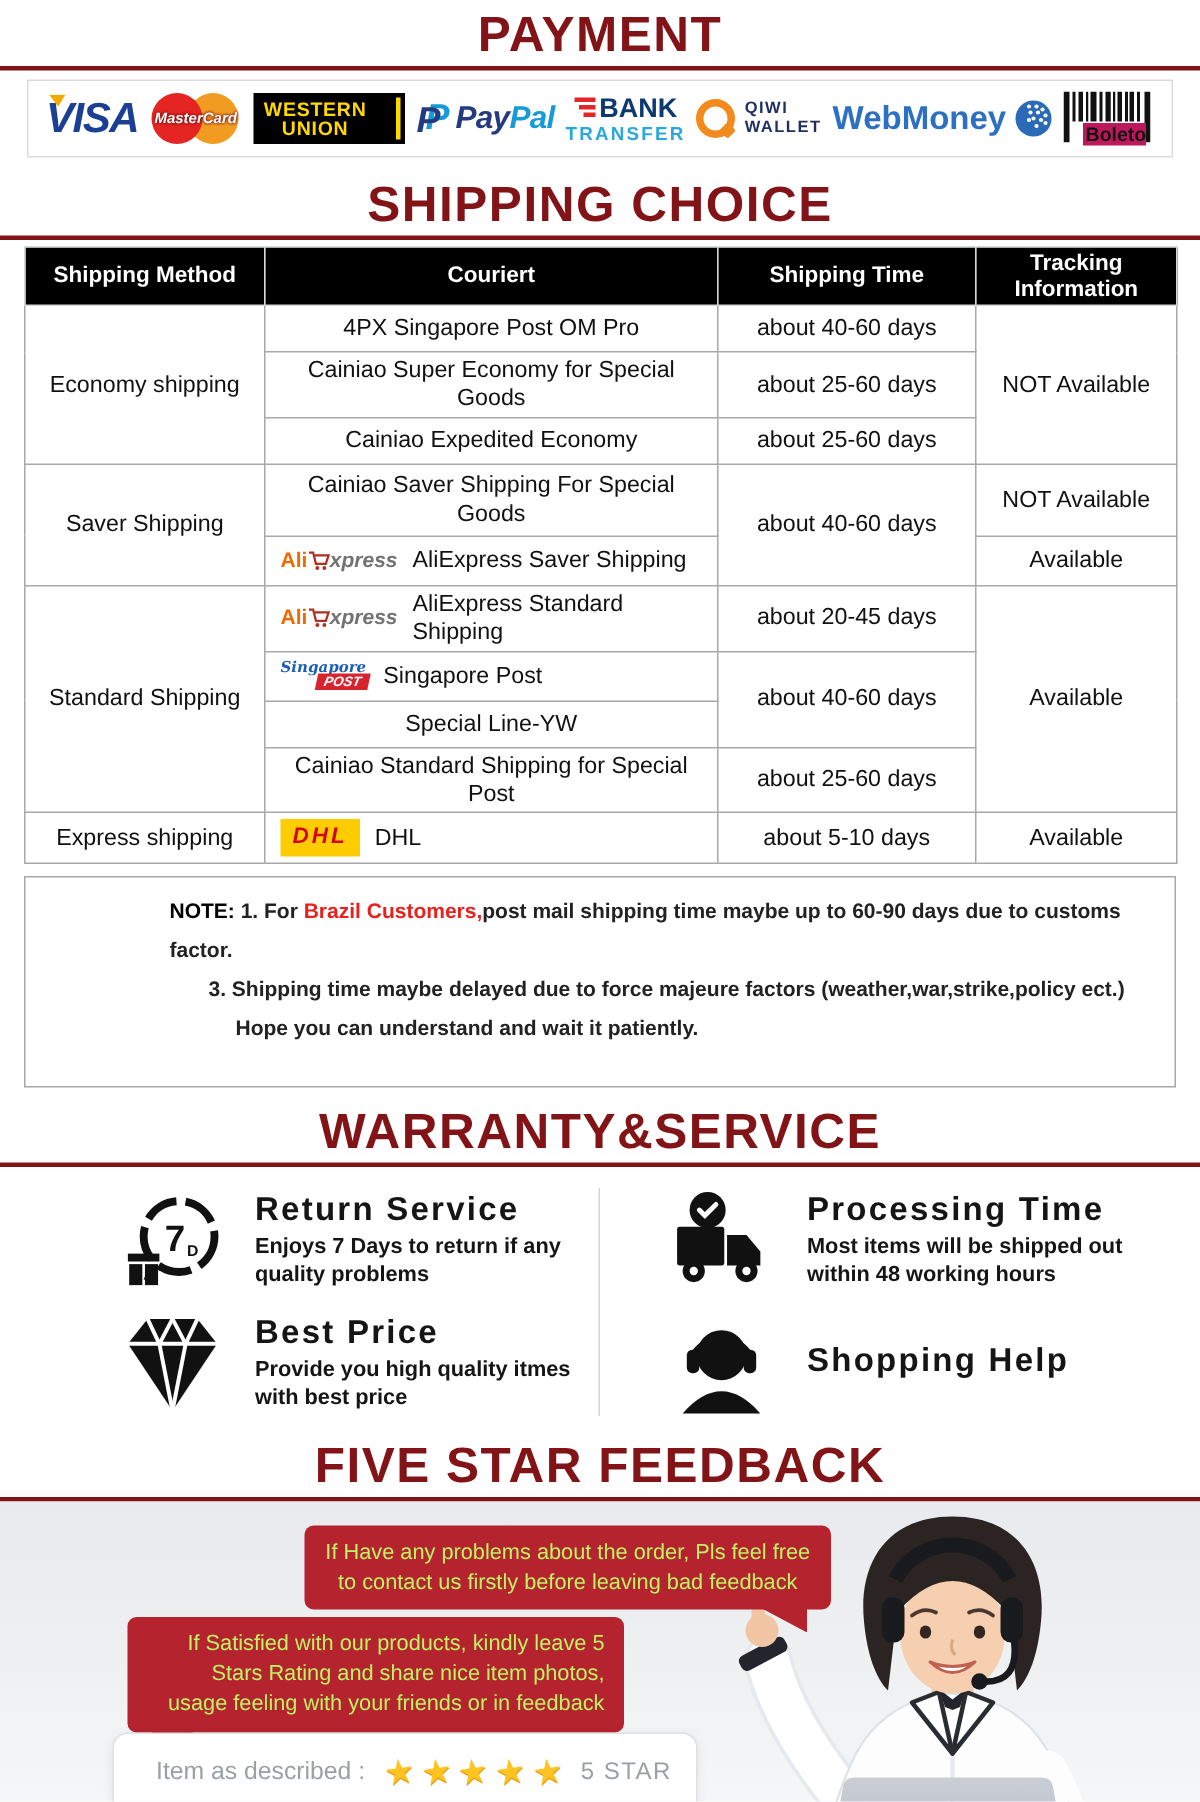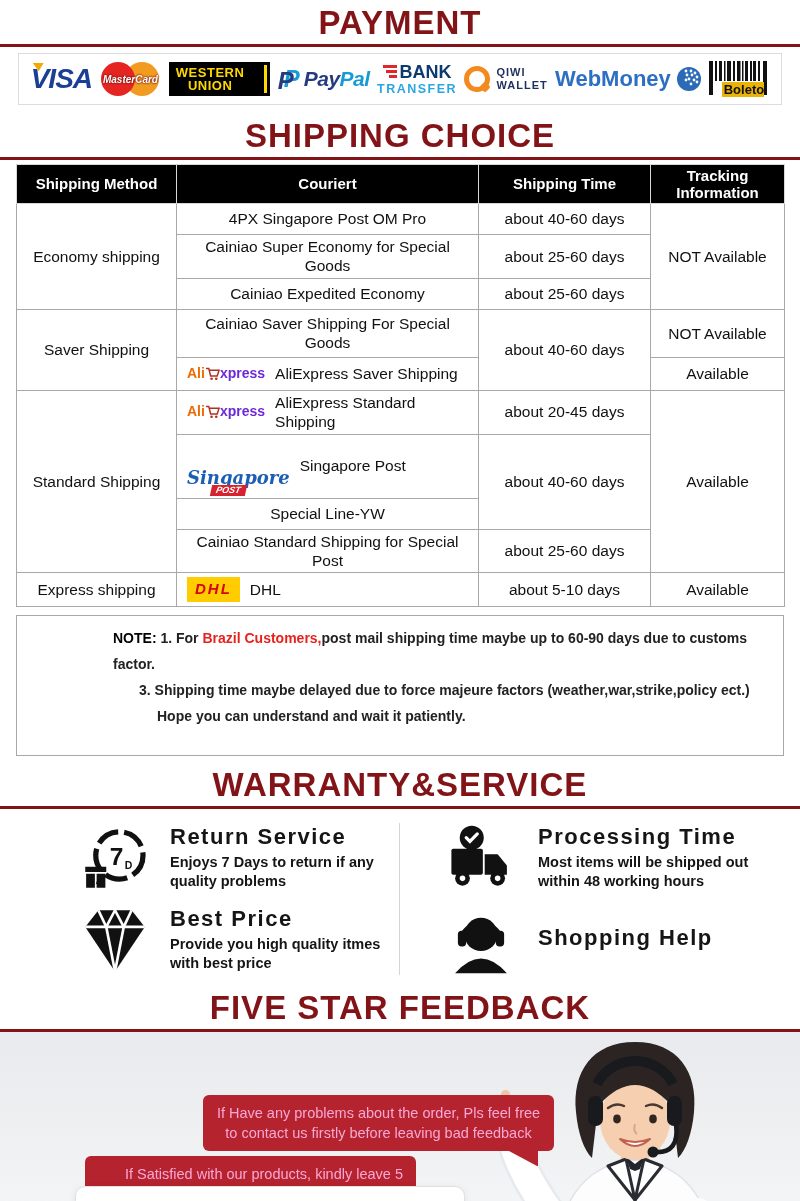--- a/index.html
+++ b/index.html
@@ -30,50 +30,50 @@
   .bt .eq i{display:block;height:3px;background:#e3262a;}
   .bt .eq i:nth-child(1){width:14px;}.bt .eq i:nth-child(2){width:11px;}.bt .eq i:nth-child(3){width:8px;}
   .bt .b1{color:#0c3a6e;font-weight:800;font-size:18px;}
   .bt .b2{color:#2aa7e0;font-weight:800;font-size:12.5px;letter-spacing:1.5px;margin-top:2px;}
   .qw{display:flex;align-items:flex-end;gap:6px;}
   .qw .q{width:26px;height:26px;border:5px solid #f28a1e;border-radius:50%;position:relative;box-sizing:border-box;}
   .qw .q::after{content:"";position:absolute;right:-4px;bottom:-4px;width:8px;height:8px;background:#f28a1e;border-radius:2px;transform:rotate(45deg);}
   .qw .qt{display:flex;flex-direction:column;color:#1f2f5e;font-weight:800;font-size:11px;letter-spacing:1px;line-height:1.2;}
   .wm{display:flex;align-items:center;gap:5px;color:#2d6fc2;font-weight:700;font-size:22px;}
   .bo{position:relative;width:60px;height:36px;}
-  .bo .botext{position:absolute;right:5px;bottom:0;background:#eab308;font-weight:700;font-size:13px;color:#111;padding-left:2px;}
+  .bo .botext{position:absolute;right:5px;bottom:0;background:#be185d;font-weight:700;font-size:13px;color:#111;padding-left:2px;}
 
   
   table.ship{width:768px;margin:4px 16px 0;border-collapse:collapse;table-layout:fixed;}
   table.ship th{background:#000;color:#fff;font-size:15px;font-weight:700;height:36px;border:1px solid #d8d8d8;line-height:1.15;}
   table.ship td{border:1px solid #a8a8a8;font-size:15.5px;color:#111;text-align:center;padding:2px 4px;line-height:1.25;}
   .logo-cell{display:flex;align-items:center;gap:10px;padding-left:6px;text-align:left;}
   .ali{font-weight:800;font-size:14px;display:flex;align-items:center;white-space:nowrap;}
-  .ali .a1{color:#ef6a00;}.ali .a2{color:#6d28d9;}
+  .ali .a1{color:#ef6a00;}.ali .a2{color:#737373;font-style:italic;}
   .sgp{display:flex;flex-direction:column;align-items:flex-start;line-height:1;}
-  .sgp .s1{font-family:"DejaVu Serif",serif;font-style:italic;font-weight:700;color:#1b5fb4;font-size:18px;margin-top:32px;}
+  .sgp .s1{font-family:"DejaVu Serif",serif;font-style:italic;font-weight:700;color:#1b5fb4;font-size:10px;}
   .sgp .s2{background:#d6232e;color:#fff;font-style:italic;font-weight:800;font-size:9px;padding:1px 5px;transform:skew(-12deg);margin:-2px 0 0 24px;}
   .dhl{background:#ffcc00;color:#d40511;font-style:italic;font-weight:800;font-size:15px;letter-spacing:2px;padding:3px 8px;white-space:nowrap;}
   .note{margin:8px 16px 0;border:1px solid #a8a8a8;padding:10px 18px 25px 96px;font-size:14px;font-weight:700;color:#222;line-height:1.85;}
   .note .red{color:#e8211d;}
   .note .ind1{margin-left:26px;}
   .note .ind2{margin-left:44px;}
 
   
   .wgrid{position:relative;margin-top:8px;display:grid;grid-template-columns:400px 400px;grid-auto-rows:82px;}
   .wgrid::before{content:"";position:absolute;left:399px;top:6px;bottom:6px;width:1px;background:#d5d5d5;}
   .witem{display:flex;align-items:center;gap:20px;padding-left:80px;}
   .witem.rcol{padding-left:44px;}
   .wtitle{font-size:22px;letter-spacing:1.5px;color:#151515;font-weight:600;margin-bottom:3px;}
   .wdesc{font-size:14.5px;font-weight:600;color:#151515;line-height:1.35;width:230px;}
 
   
   .feedback{position:relative;height:300px;background:linear-gradient(180deg,#e8eaed 0%,#eef0f2 35%,#f7f8f9 75%,#ffffff 100%);overflow:hidden;}
   .agent{position:absolute;right:0;top:0;z-index:1;}
-  .bubble{position:absolute;background:#b4232e;color:#f9a8d4;font-size:14.5px;line-height:1.4;border-radius:6px;padding:8px 13px;z-index:2;margin-top:47px;}
+  .bubble{position:absolute;background:#b4232e;color:#bef264;font-size:14.5px;line-height:1.4;border-radius:6px;padding:8px 13px;z-index:2;}
   .bubble .tail{position:absolute;width:30px;height:16px;background:#b4232e;}
   .bubble1{left:203px;top:16px;width:325px;text-align:center;}
   .bubble1 .tail{right:16px;bottom:-15px;clip-path:polygon(0 0,100% 0,100% 100%);}
   .bubble2{left:85px;top:77px;width:305px;text-align:right;}
   .bubble2 .tail{left:16px;bottom:-15px;clip-path:polygon(0 0,100% 0,0 100%);}
   .rating-box{position:absolute;left:75px;top:154px;width:390px;height:112px;background:#fff;border:1px solid #e0e0e4;border-radius:10px;box-shadow:0 2px 8px rgba(0,0,0,.07);box-sizing:border-box;padding:11px 0 0 28px;z-index:2;}
   .rate-row{display:flex;align-items:center;height:30px;}
   .rate-label{width:152px;color:#9aa0a6;font-size:16.5px;}
   .stars{display:flex;gap:4px;margin-right:12px;}
   .star{font-size:23px;line-height:23px;color:#ffc322;text-shadow:0 1px 0 #e8960c;transform:rotate(-8deg);}

